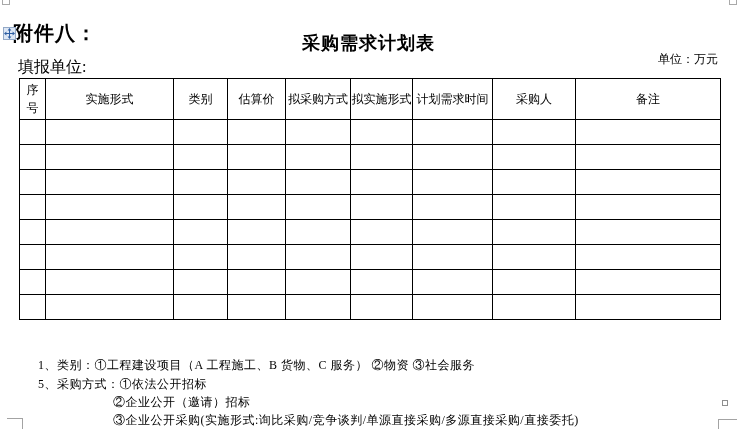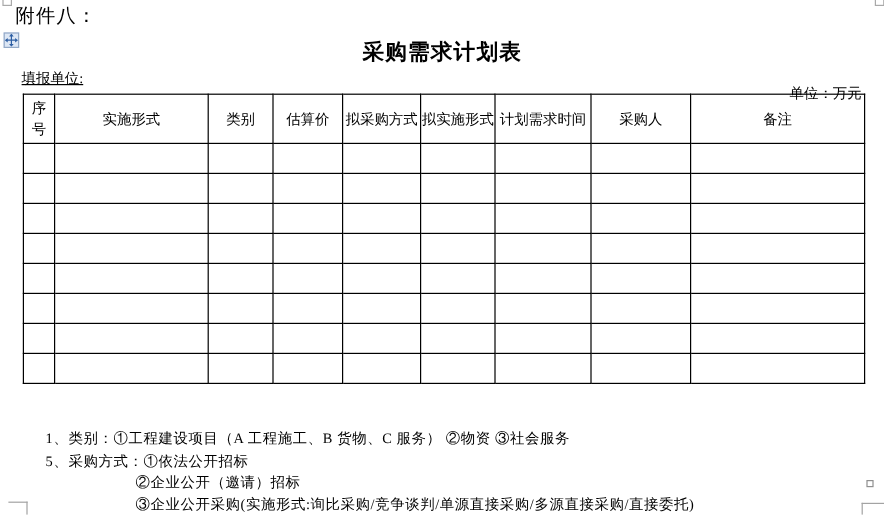--- a/index.html
+++ b/index.html
@@ -2,29 +2,29 @@
 <html><head>
 <meta charset="utf-8">
 <style>
   html,body{margin:0;padding:0;}
   body{
     width:737px;height:429px;position:relative;overflow:hidden;
     background:#ffffff;color:#000;
     font-family:"Liberation Serif","DejaVu Serif",serif;
   }
   .attachment{
-    position:absolute;left:13px;top:3px;
-    font-size:16px;font-weight:normal;letter-spacing:1px;white-space:nowrap;
+    position:absolute;left:13px;top:20px;
+    font-size:20px;font-weight:bold;letter-spacing:1px;white-space:nowrap;
   }
   .doc-title{
     position:absolute;left:0;top:31px;width:737px;text-align:center;
     font-size:18px;font-weight:bold;letter-spacing:1px;
   }
-  .fill-unit{position:absolute;left:18px;top:57px;font-size:12px;text-decoration:underline;}
-  .unit-label{position:absolute;right:19px;top:70px;font-size:12px;}
+  .fill-unit{position:absolute;left:18px;top:57px;font-size:16px;}
+  .unit-label{position:absolute;right:19px;top:51px;font-size:12px;}
 
   table.plan{
     position:absolute;left:19px;top:78px;width:701px;
     border-collapse:collapse;table-layout:fixed;
   }
   table.plan th, table.plan td{
     border:1px solid #000;padding:0;margin:0;
     font-size:12px;font-weight:normal;text-align:center;vertical-align:middle;
     overflow:hidden;
   }

